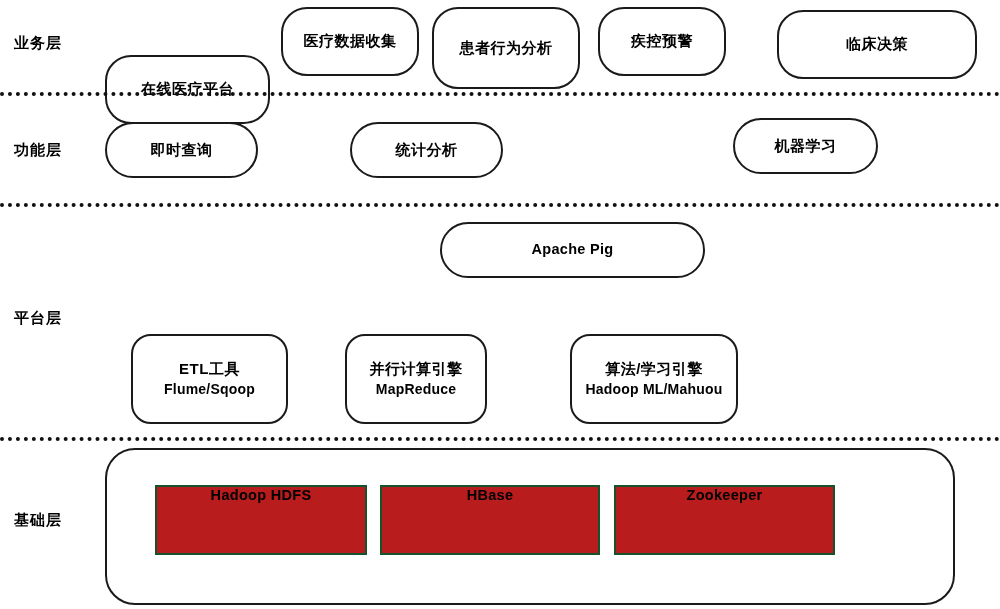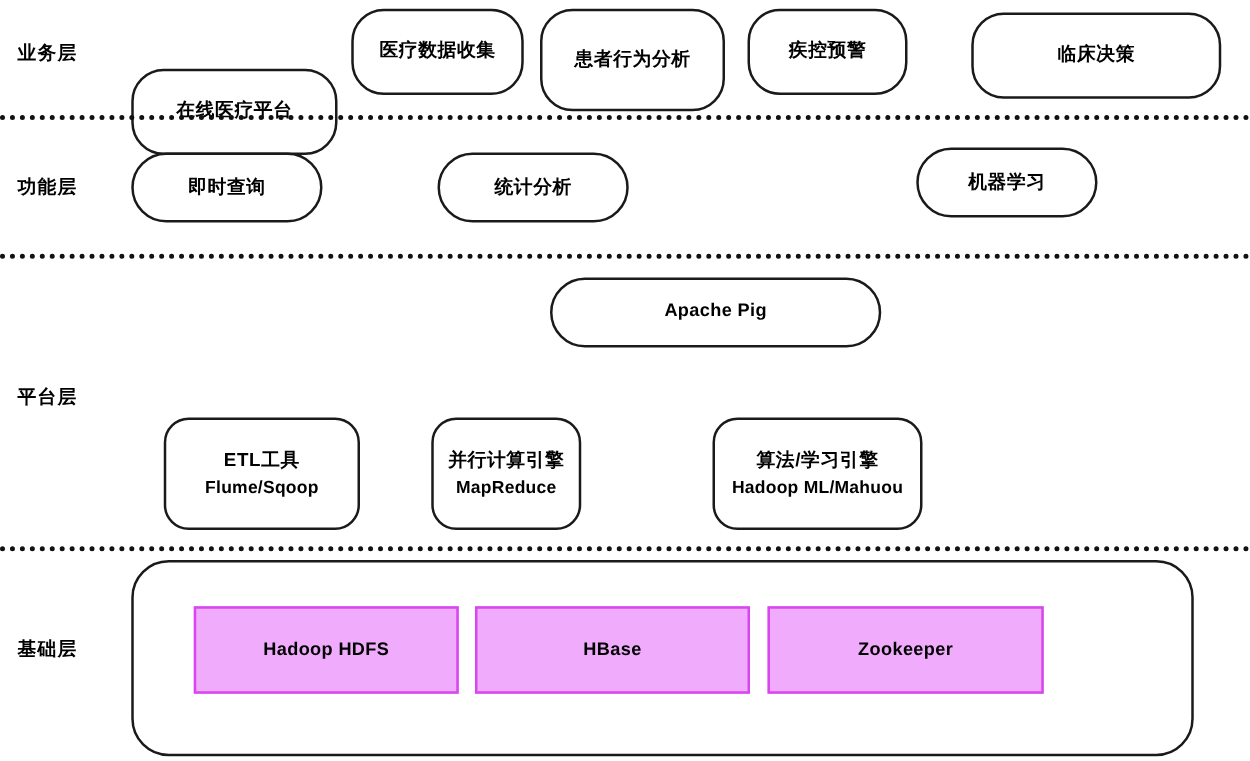--- a/index.html
+++ b/index.html
@@ -72,24 +72,23 @@
   .base-container {
     position: absolute;
     box-sizing: border-box;
     border: 2.5px solid #1a1a1a;
     border-radius: 30px;
     background: #ffffff;
   }
   .base-box {
     position: absolute;
     box-sizing: border-box;
-    border: 2px solid #d946ef;
-    background: #f0abfc;
+    border: 2px solid #14532d;
+    background: #b91c1c;
     display: flex;
-    align-items: center;
     justify-content: center;
     font-size: 14.5px;
     font-weight: bold;
     color: #000000;
     letter-spacing: 0.3px;
     white-space: nowrap;
   }
 </style>
 </head>
 <body>
@@ -142,21 +141,21 @@
 
   <div class="node pill-xl" style="left:440px; top:222px; width:265px; height:56px;">
     <span class="en-only">Apache Pig</span>
   </div>
 
   <div class="node pill-soft" style="left:131px; top:334px; width:157px; height:90px;">
     <span class="cn">ETL工具</span>
     <span class="en">Flume/Sqoop</span>
   </div>
 
-  <div class="node pill-soft" style="left:345px; top:334px; width:120px; height:90px;">
+  <div class="node pill-soft" style="left:345px; top:334px; width:142px; height:90px;">
     <span class="cn">并行计算引擎</span>
     <span class="en">MapReduce</span>
   </div>
 
   <div class="node pill-soft" style="left:570px; top:334px; width:168px; height:90px;">
     <span class="cn">算法/学习引擎</span>
     <span class="en">Hadoop ML/Mahuou</span>
   </div>
 
   <div class="divider" style="top:437px;"></div>

